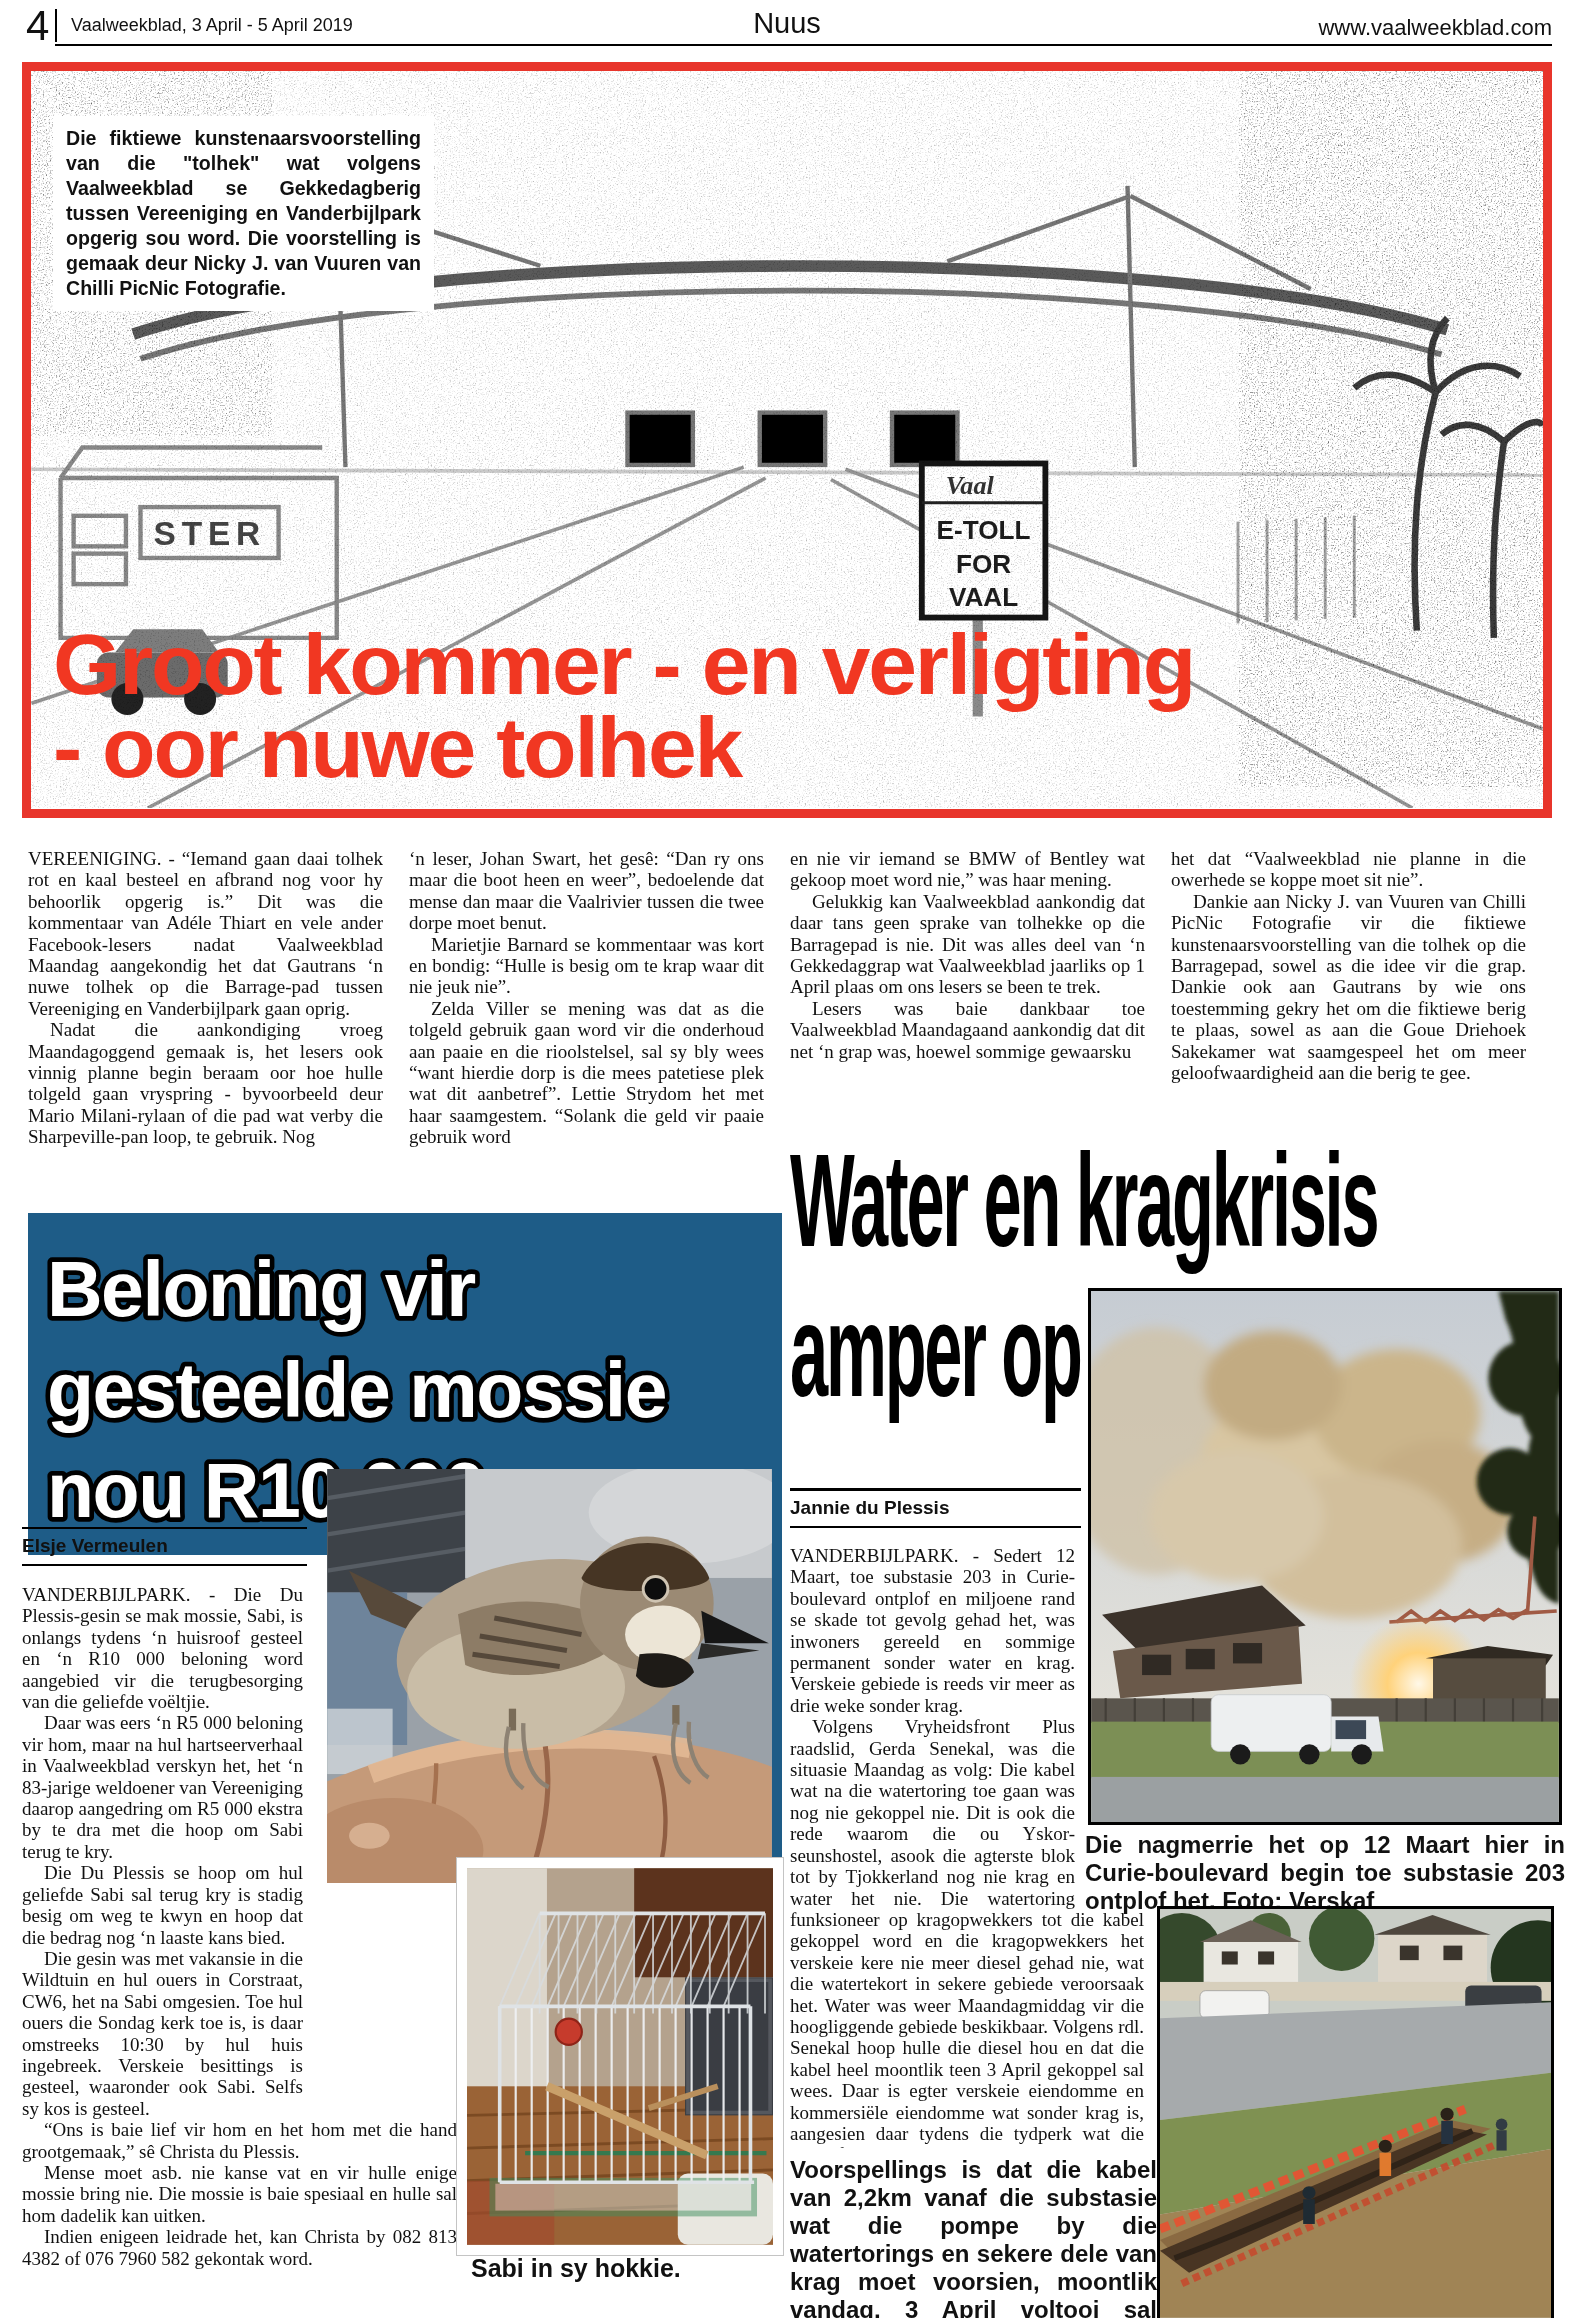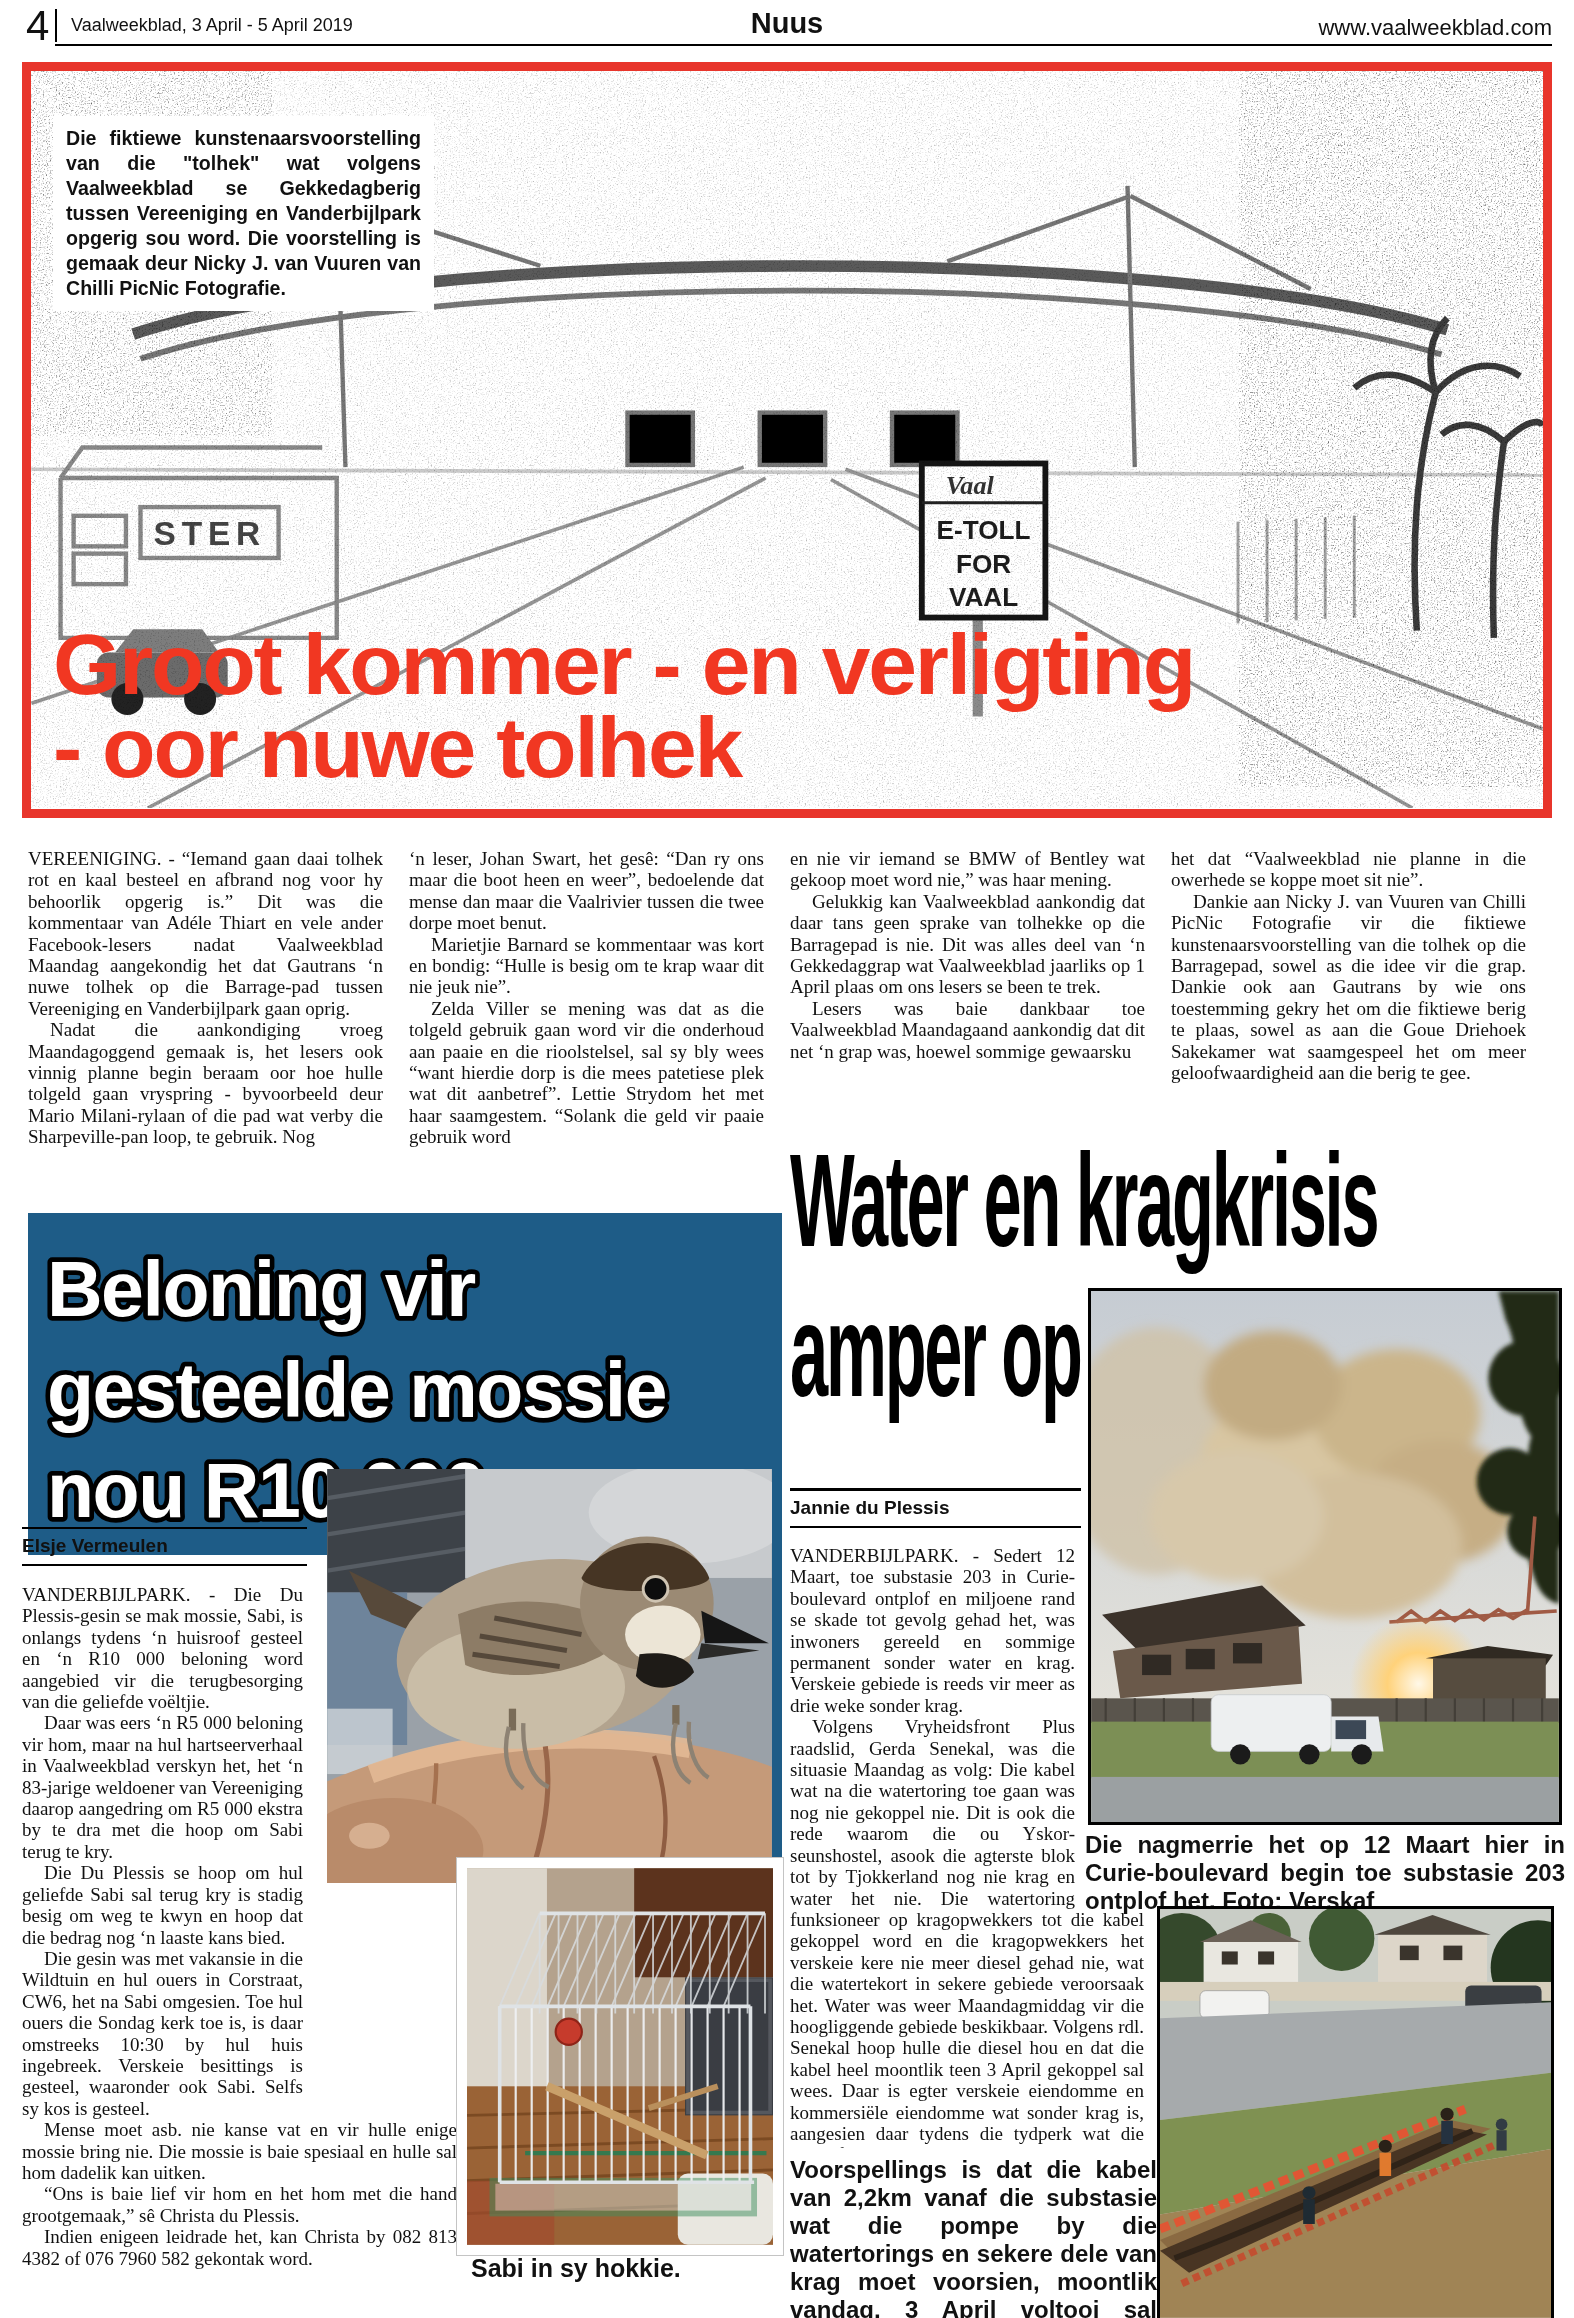--- a/index.html
+++ b/index.html
@@ -2,21 +2,21 @@
 <html style="font-size:11.6px"><head>
 <meta charset="utf-8">
 <style>
   html,body{margin:0;padding:0;background:#e8e8e8;}
   .page{position:relative;width:1574px;height:2319px;background:#fff;margin:0 auto;
         overflow:hidden;font-family:"Liberation Serif",serif;color:#111;}
   .abs{position:absolute;}
   
   .pagenum{font-family:"Liberation Sans",sans-serif;font-size:42px;font-weight:400;}
   .issue{font-family:"Liberation Sans",sans-serif;font-size:18px;}
-  .section{font-family:"Liberation Sans",sans-serif;font-size:29px;font-weight:700;}
+  .section{font-family:"Liberation Sans",sans-serif;font-size:29px;font-weight:400;}
   .website{font-family:Liberation Sans, sans-serif;font-size:22px;}
   .hrule{background:#000;}
   
   .tollfig{left:22px;top:62px;width:1530px;height:756px;border:9.5px solid #e8352b;
            box-sizing:border-box;background:#fff;overflow:hidden;}
   .tollcap{left:22px;top:45px;width:381px;background:#fff;padding:10.2px 13px;box-sizing:border-box;
            font-family:"Liberation Sans",sans-serif;font-weight:700;font-size:19.6px;line-height:25px;text-align:justify;}
   .redhead{font-family:"Liberation Sans",sans-serif;font-weight:700;font-size:86px;
            letter-spacing:-2.2px;color:#f13722;white-space:nowrap;transform:scaleX(1.02);transform-origin:left;}
   
@@ -216,22 +216,22 @@
   </div>
 
   <div class="abs byline" style="left:22px;top:1527px;width:285px;">Elsje Vermeulen</div>
   <div class="abs body-text" style="left:22px;top:1584px;width:761px;height:735px;overflow:hidden;">
     <div class="floatR" style="width:480px;height:519px;"></div>
     <div class="floatR clearR" style="width:326px;height:218px;"></div>
     <p>VANDERBIJLPARK. - Die Du Plessis-gesin se mak mossie, Sabi, is onlangs tydens ‘n huisroof gesteel en ‘n R10 000 beloning word aangebied vir die terugbesorging van die geliefde voëltjie.</p>
     <p class="ind">Daar was eers ‘n R5 000 beloning vir hom, maar na hul hartseerverhaal in Vaalweekblad verskyn het, het ‘n 83-jarige weldoener van Vereeniging daarop aangedring om R5 000 ekstra by te dra met die hoop om Sabi terug te kry.</p>
     <p class="ind">Die Du Plessis se hoop om hul geliefde Sabi sal terug kry is stadig besig om weg te kwyn en hoop dat die bedrag nog ‘n laaste kans bied.</p>
     <p class="ind">Die gesin was met vakansie in die Wildtuin en hul ouers in Corstraat, CW6, het na Sabi omgesien. Toe hul ouers die Sondag kerk toe is, is daar omstreeks 10:30 by hul huis ingebreek. Verskeie besittings is gesteel, waaronder ook Sabi. Selfs sy kos is gesteel.</p>
+    <p class="ind">“Ons is baie lief vir hom en het hom met die hand grootgemaak,” sê Christa du Plessis.</p>
     <p class="ind">Mense moet asb. nie kanse vat en vir hulle enige mossie bring nie. Die mossie is baie spesiaal en hulle sal hom dadelik kan uitken.</p>
-    <p class="ind">“Ons is baie lief vir hom en het hom met die hand grootgemaak,” sê Christa du Plessis.</p>
     <p class="ind">Indien enigeen leidrade het, kan Christa by 082 813 4382 of 076 7960 582 gekontak word.</p>
   </div>
 
   <div class="abs cagefig" style="left:457px;top:1858px;width:306px;height:377px;">
     <svg width="306" height="377" viewBox="0 0 421 518">
       <rect width="421" height="518" fill="#b4a28d"></rect>
       <rect x="0" y="0" width="110" height="518" fill="#dcd6cb"></rect>
       <rect x="0" y="300" width="421" height="218" fill="#9a6336"></rect>
       <g stroke="#7b4a22" stroke-width="4">
           <line x1="0" y1="340" x2="421" y2="330"></line>

